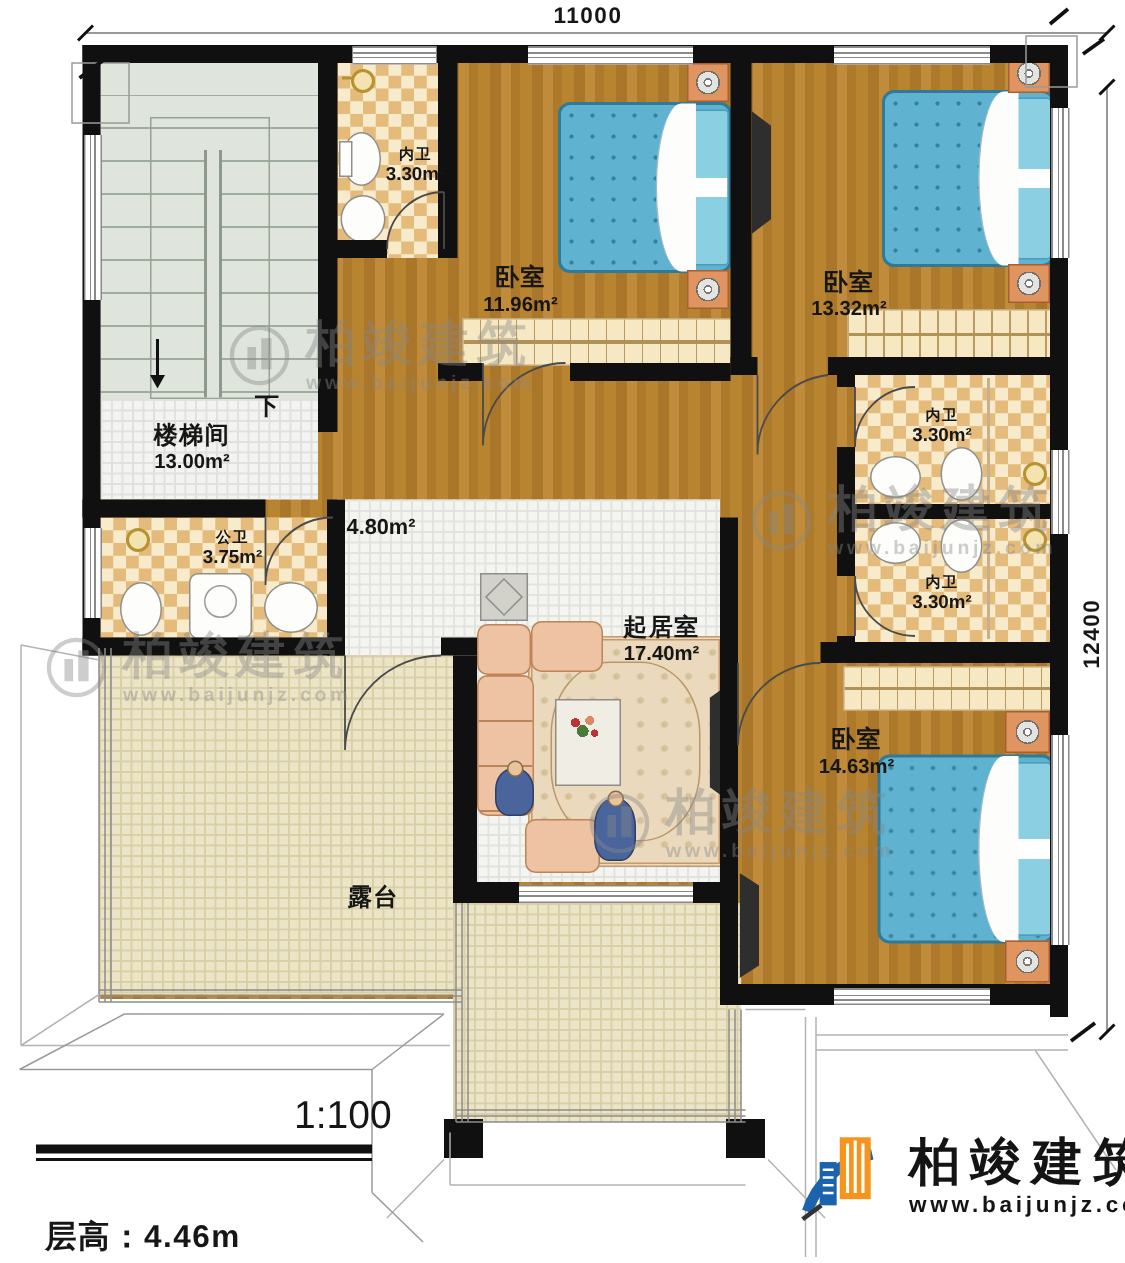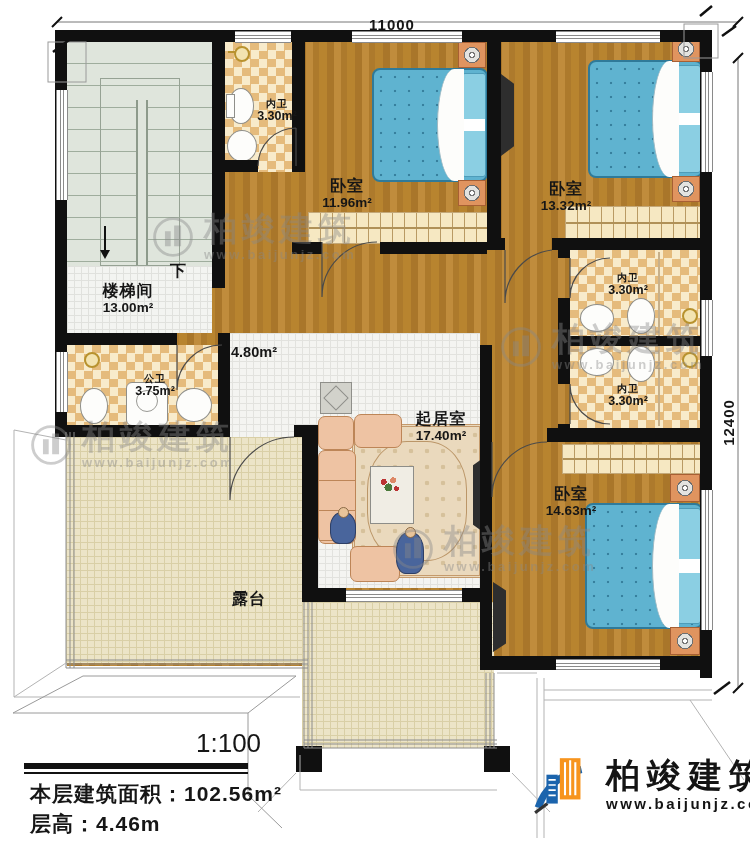--- a/index.html
+++ b/index.html
@@ -232,21 +232,21 @@
       <path d="M738,58 V688" stroke="#777" stroke-width="1"></path>
       <path d="M733,63 L743,53 M733,693 L743,683" stroke="#111" stroke-width="2"></path>
       <rect x="48" y="42" width="38" height="40" stroke="#9a9a9a" fill="none"></rect>
       <path d="M53,52 L69,40" stroke="#111" stroke-width="2.5"></path>
       <rect x="684" y="24" width="34" height="34" stroke="#9a9a9a" fill="none"></rect>
       <path d="M700,16 L712,6 M722,36 L736,26" stroke="#111" stroke-width="2.5"></path>
       <path d="M714,694 L730,682" stroke="#111" stroke-width="2.5"></path>
     </g>
   </svg>
 
-  <div class="dim" style="left:352px;top:16px;width:80px;text-align:center;">11000</div>
+  <div class="dim" style="left:352px;top:2px;width:80px;text-align:center;">11000</div>
   <div class="dim" style="left:697px;top:414px;width:62px;text-align:center;transform:rotate(-90deg);">12400</div>
 
   <div class="rlbl" style="left:128px;top:282px;">
     <div class="nm">楼梯间</div>
     <div class="ar">13.00m²</div>
   </div>
   <div class="rlbl sm" style="left:277px;top:98px;">
     <div class="nm">内卫</div>
     <div class="ar">3.30m²</div>
   </div>
@@ -254,21 +254,21 @@
     <div class="nm">卧室</div>
     <div class="ar">11.96m²</div>
   </div>
   <div class="rlbl" style="left:566px;top:180px;">
     <div class="nm">卧室</div>
     <div class="ar">13.32m²</div>
   </div>
   <div class="rlbl" style="left:254px;top:344px;">
     <div class="ar" style="font-size:14.5px;">4.80m²</div>
   </div>
-  <div class="rlbl sm" style="left:155px;top:373px;">
+  <div class="rlbl sm" style="left:155px;top:353px;">
     <div class="nm">公卫</div>
     <div class="ar">3.75m²</div>
   </div>
   <div class="rlbl sm" style="left:628px;top:272px;">
     <div class="nm">内卫</div>
     <div class="ar">3.30m²</div>
   </div>
   <div class="rlbl sm" style="left:628px;top:383px;">
     <div class="nm">内卫</div>
     <div class="ar">3.30m²</div>
@@ -323,23 +323,20 @@
     </svg>
     <div>
         <div class="t1">柏竣建筑</div>
          <div class="t2">www.baijunjz.com</div>
       </div>
   </div>
 
   <div class="tb-scale" style="left:196px;top:728px;">1:100</div>
   <div class="tb-line" style="left:24px;top:763px;width:224px;height:6px;"></div>
   <div class="tb-line" style="left:24px;top:772px;width:224px;height:2px;"></div>
-  <div class="tb-row" style="left:30px;top:780px;">
-    <span>本层建筑面积：</span><span>102.56m²</span>
-  </div>
   <div class="tb-row" style="left:30px;top:810px;">
     <span>层高：</span><span>4.46m</span>
   </div>
 
   <div class="brand" style="left:534px;top:752px;">
     <svg width="62" height="66" viewBox="0 0 60 64">
       <path d="M4 54 C10 36 24 22 46 17" stroke="#1b64ad" stroke-width="7" fill="none"></path>
       <path d="M1 59 L13 50" stroke="#333" stroke-width="3"></path>
       <rect x="25" y="6" width="20" height="40" fill="#f7941d"></rect>
       <path d="M30 10 V42 M35 8 V42 M40 10 V42" stroke="#fff" stroke-width="2"></path>

